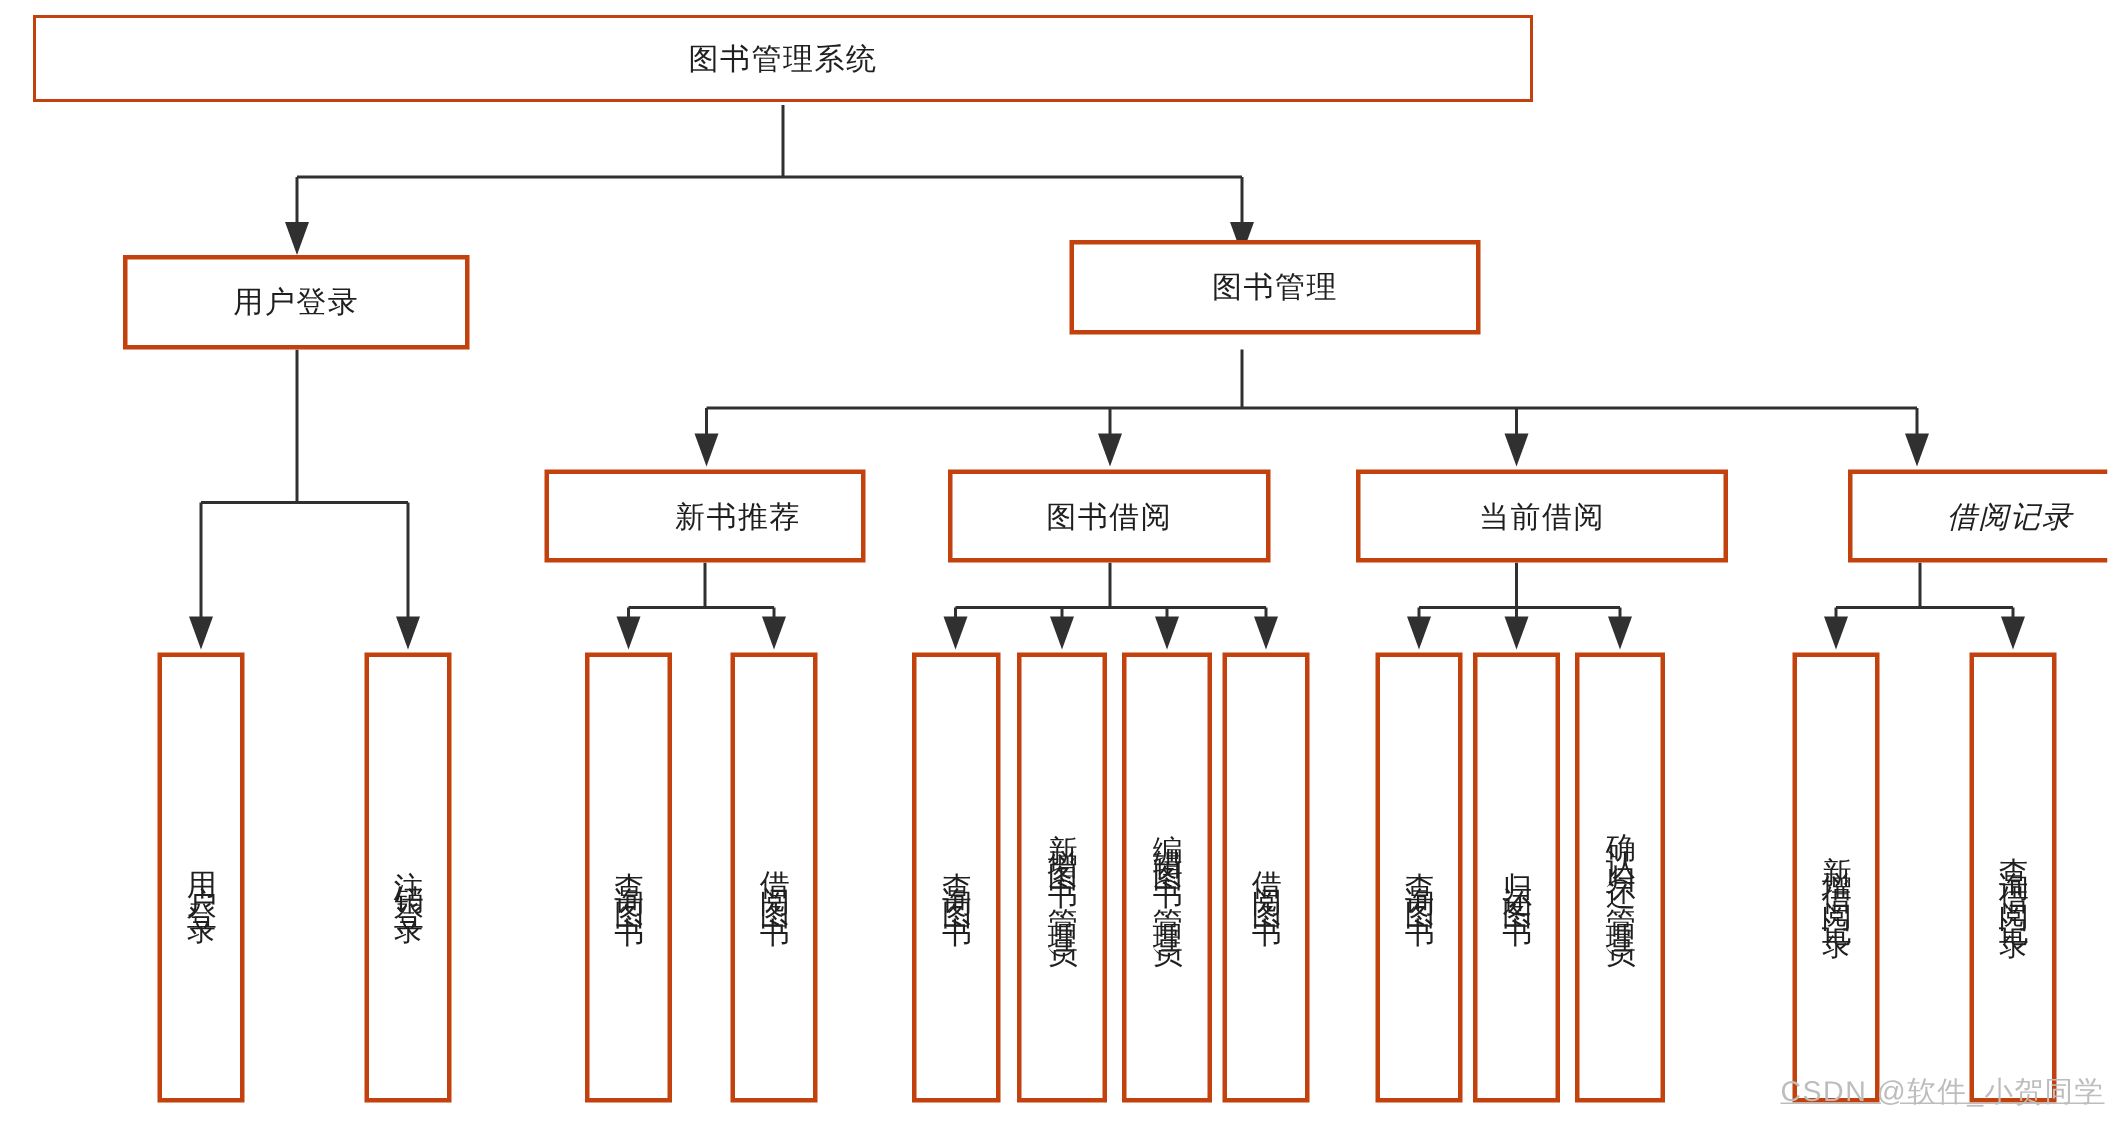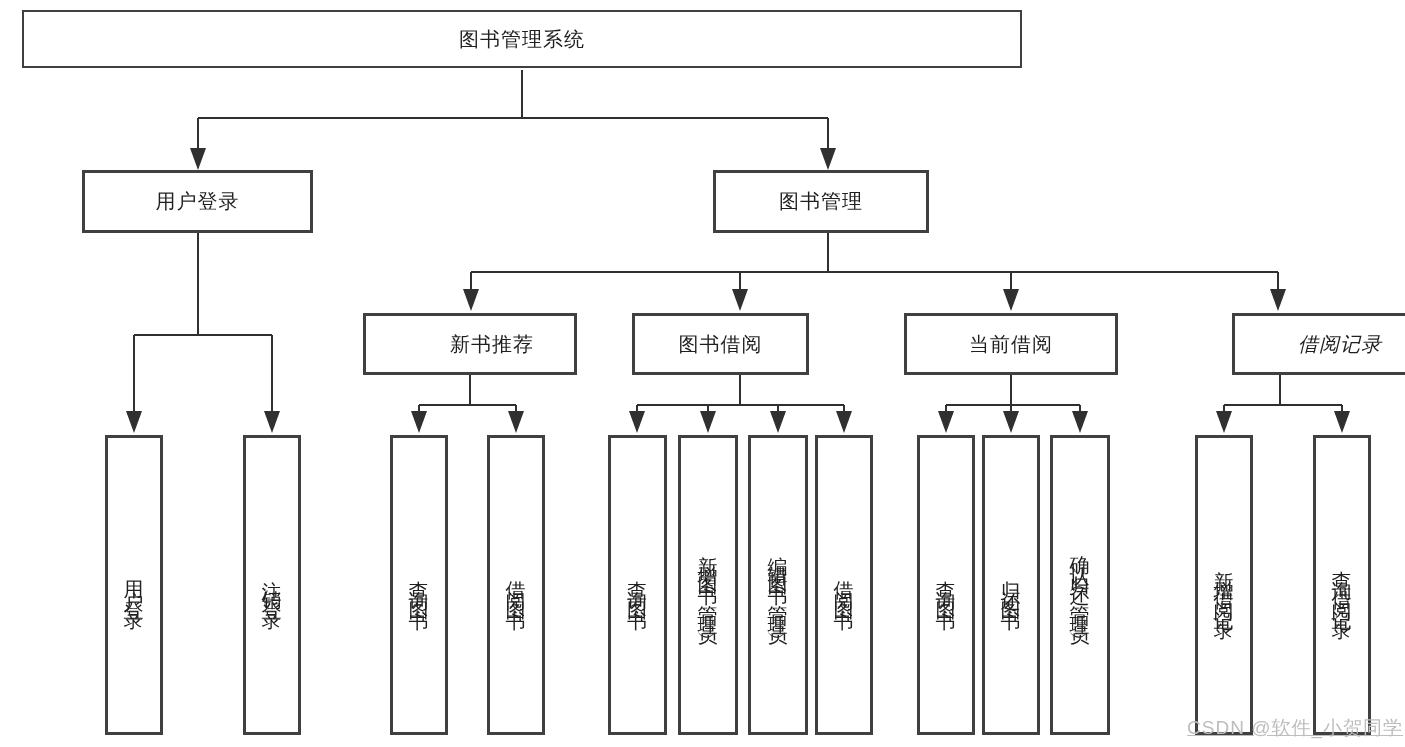--- a/index.html
+++ b/index.html
@@ -10,21 +10,21 @@
     background:#ffffff;
     font-family:"Liberation Sans", sans-serif;
     overflow:hidden;
   }
   svg.connectors { position:absolute; left:0; top:0; width:1405px; height:747px; }
   svg.connectors path { stroke:#303030; stroke-width:2; fill:none; }
   svg.connectors polygon { fill:#303030; stroke:none; }
   .box {
     position:absolute;
     background:#ffffff;
-    border:3px solid #404040;
+    border:3px solid #c2410c;
     box-sizing:border-box;
     display:flex;
     align-items:center;
     justify-content:center;
     color:#1f1f1f;
   }
   .box.root { border-width:2px; }
   .box.h span {
     font-size:20px;
     letter-spacing:1px;
@@ -130,31 +130,31 @@
     </g>
   </svg>
 
   <div class="box h root" style="left:22px; top:10px; width:1000px; height:58px;">
     <span>图书管理系统</span>
   </div>
 
   <div class="box h" style="left:82px; top:170px; width:231px; height:63px;">
     <span>用户登录</span>
   </div>
-  <div class="box h" style="left:713px; top:170px; width:216px; height:63px;">
+  <div class="box h" style="left:713px; top:160px; width:274px; height:63px;">
     <span>图书管理</span>
   </div>
 
   <div class="box h" style="left:363px; top:313px; width:214px; height:62px;padding-left:44px;">
     <span>新书推荐</span>
   </div>
-  <div class="box h" style="left:632px; top:313px; width:177px; height:62px;">
+  <div class="box h" style="left:632px; top:313px; width:215px; height:62px;">
     <span>图书借阅</span>
   </div>
-  <div class="box h" style="left:904px; top:313px; width:214px; height:62px;">
+  <div class="box h" style="left:904px; top:313px; width:248px; height:62px;">
     <span>当前借阅</span>
   </div>
   <div class="box h" style="left:1232px; top:313px; width:216px; height:62px;font-style:italic;">
     <span>借阅记录</span>
   </div>
 
   <div class="box v" style="left:105px; top:435px; width:58px; height:300px;">
     <span>用户登录</span>
   </div>
   <div class="box v" style="left:243px; top:435px; width:58px; height:300px;">

